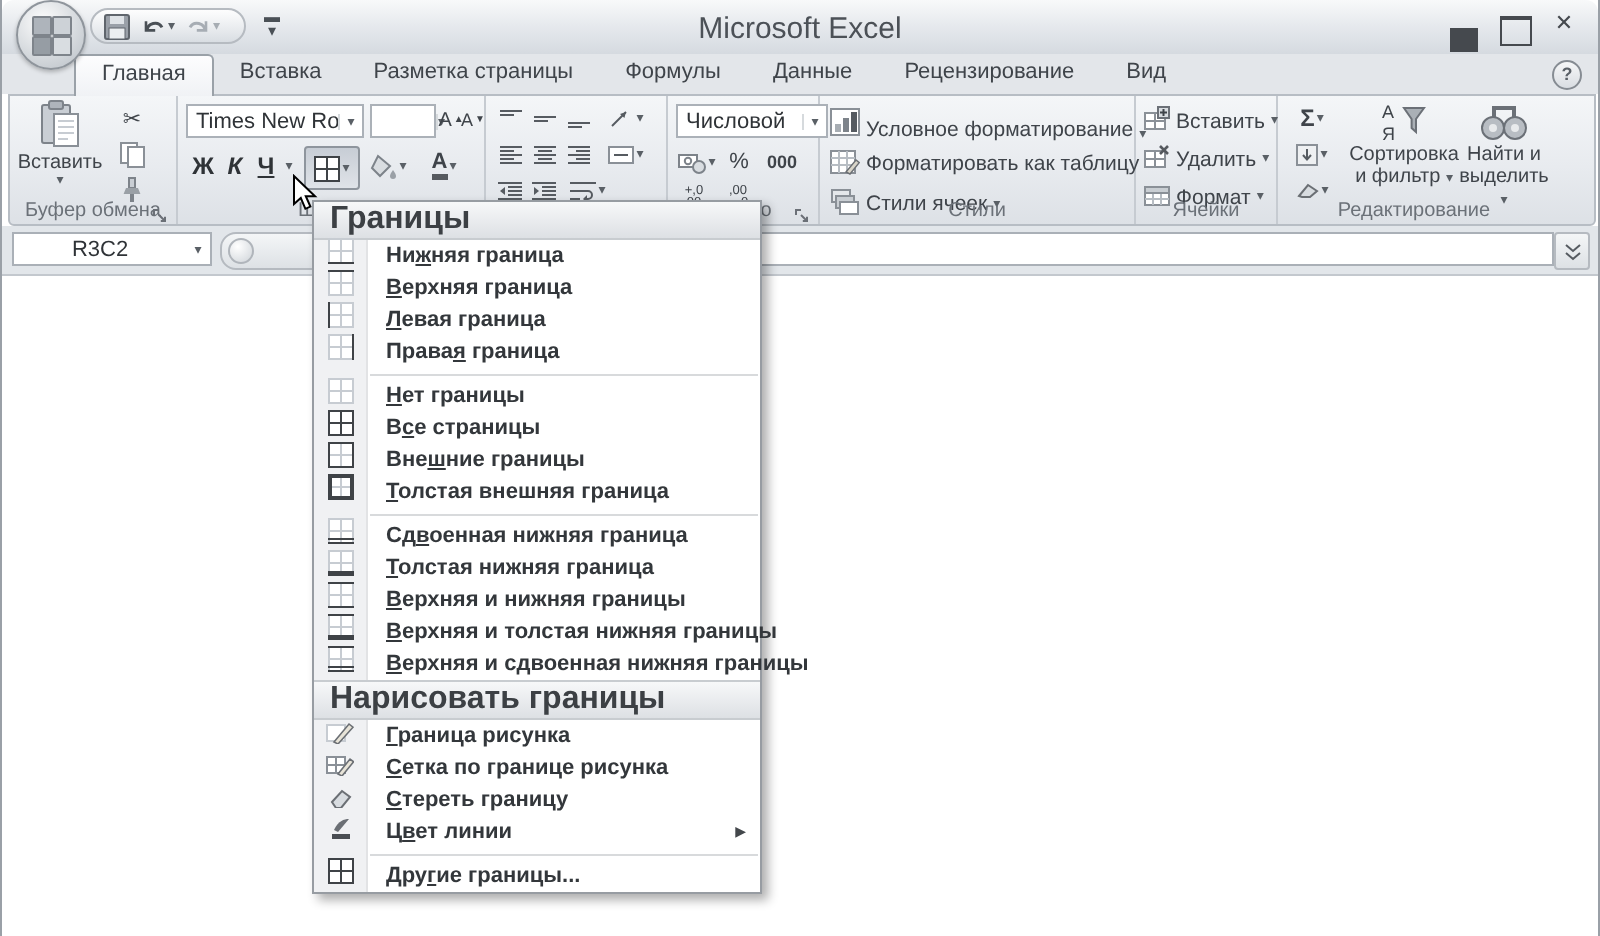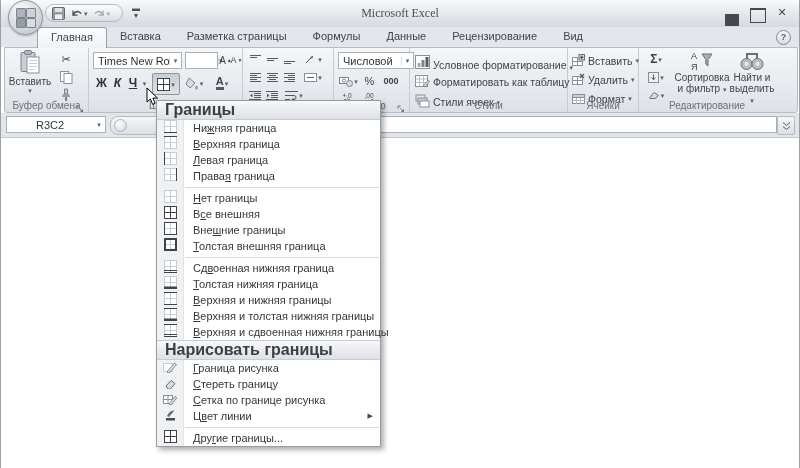--- a/index.html
+++ b/index.html
@@ -14,21 +14,21 @@
     border:1px solid #8f959c;box-shadow:0 1px 2px rgba(0,0,0,.25);z-index:5;}
   .office .sq{position:absolute;width:8px;height:8px;border:1px solid #7e848b;border-radius:1px;}
   .qatpill{position:absolute;left:44px;top:4px;width:78px;height:18px;border-radius:9px;
     border:1px solid #b6bbc1;background:linear-gradient(rgba(255,255,255,.85),rgba(214,219,224,.6));
     display:flex;align-items:center;padding:0 6px;gap:5px;box-sizing:border-box;}
   .qbtn{display:inline-flex;align-items:center;gap:1px;height:16px;cursor:default;}
   .dar{font-size:7px;color:#5a6066;line-height:1;}
   .dar.dim{color:#a7adb3;}
   .qcust{position:absolute;left:128px;top:5px;width:14px;height:16px;text-align:center;
     color:#4a5056;font-size:8px;line-height:7px;}
-  .title{position:absolute;left:0;right:0;top:6px;text-align:center;font-size:12px;color:#4c5157;font-family:Liberation Serif, serif;}
+  .title{position:absolute;left:0;right:0;top:6px;text-align:center;font-size:15px;color:#4c5157;}
   .winbtns{position:absolute;right:10px;top:6px;display:flex;gap:11px;}
   .winbtns span{width:14px;height:12px;text-align:center;font-size:11px;line-height:12px;color:#45494e;}
   .maxglyph{display:inline-block;width:8px;height:7px;border:1px solid #45494e;border-top:2px solid #45494e;margin-top:2px;}
   .minglyph{display:inline-block;width:8px;height:2px;background:#45494e;margin-top:8px;}
   
   .tabrow{position:absolute;left:0;top:27px;width:100%;height:20px;background:#e3e6ea;}
   #tabs{position:absolute;left:36px;top:0;display:flex;height:20px;}
   .tab{padding:3px 13px 0 13px;font-size:11px;color:#3f444a;height:17px;}
   .tab.active{background:linear-gradient(#fdfdfe,#f0f2f5);border:1px solid #9aa1a8;border-bottom:none;
     border-radius:3px 3px 0 0;margin-top:0px;padding-top:3px;position:relative;z-index:3;}
@@ -71,21 +71,21 @@
   .sheet{position:absolute;left:0;top:138px;width:100%;height:330px;background:#fff;}
   
   .menu{position:absolute;left:155px;top:100px;width:225px;background:#fff;border:1px solid #979ca2;
     box-shadow:3px 3px 5px rgba(0,0,0,.32);z-index:20;box-sizing:border-box;}
   .mtitle,.mhead{height:18px;line-height:18px;font-size:16px;font-weight:bold;color:#3c4044;
     background:linear-gradient(#f7f8f9,#dde0e4);border-bottom:1px solid #c8ccd0;padding-left:8px;}
   .mhead{border-top:1px solid #c8ccd0;}
   .mi{display:flex;align-items:center;height:16px;}
   .mi .g{width:26px;align-self:stretch;background:#f0f1f3;border-right:1px solid #e2e3e5;
     display:flex;align-items:center;justify-content:center;flex:none;}
-  .mi .lab{padding-left:9px;font-size:11px;color:#33373b;white-space:nowrap;}
+  .mi .lab{padding-left:9px;font-size:11px;color:#33373b;white-space:nowrap;font-weight:bold;}
   .mi .lab u{text-decoration:underline;}
   .mi .subarr{margin-left:auto;margin-right:7px;font-size:7px;color:#43474b;}
   .msep{display:flex;height:6px;}
   .msep .g{width:26px;background:#f0f1f3;border-right:1px solid #e2e3e5;flex:none;}
   .msep .ln{flex:1;border-top:1px solid #d8dadc;margin:3px 1px 0 1px;}
   .cursor{position:absolute;left:145px;top:87px;z-index:50;}
 </style>
 </head>
 <body>
 
@@ -497,21 +497,21 @@
         </div>
         <div class="mi">
           <span class="g">
             <span><svg width="13" height="13" viewBox="0 0 13 13">
                 <rect x="0.5" y="0.5" width="12" height="12" fill="#fff" stroke="#c7ccd2"></rect>
                 <path d="M6.5 0.5V12.5M0.5 6.5H12.5" stroke="#c7ccd2"></path>
                 <rect x="0.5" y="0.5" width="12" height="12" fill="none" stroke="#3f4347"></rect>
                 <path d="M6.5 0.5V12.5M0.5 6.5H12.5" stroke="#3f4347"></path>
               </svg></span>
           </span>
-          <span class="lab"><span>В</span><u>с</u><span>е внешняя</span></span>
+          <span class="lab"><span>В</span><u>с</u><span>е страницы</span></span>
         </div>
         <div class="mi">
           <span class="g">
             <span><svg width="13" height="13" viewBox="0 0 13 13">
                 <rect x="0.5" y="0.5" width="12" height="12" fill="#fff" stroke="#c7ccd2"></rect>
                 <path d="M6.5 0.5V12.5M0.5 6.5H12.5" stroke="#c7ccd2"></path>
                 <rect x="0.5" y="0.5" width="12" height="12" fill="none" stroke="#3f4347"></rect>
               </svg></span>
           </span>
           <span class="lab"><span>Вне</span><u>ш</u><span>ние границы</span></span>
@@ -585,38 +585,38 @@
         </div>
         <div class="mhead">Нарисовать границы</div>
         <div class="mi">
           <span class="g">
             <span><svg width="14" height="13">
                 <rect x="0.5" y="3.5" width="9" height="8" fill="#fff" stroke="#c7ccd2"></rect>
                 <path d="M4 12L11.5 3l2 1.6L6 13z" fill="#e8e4d8" stroke="#6b6f74" stroke-width="0.8"></path>
               </svg></span>
           </span>
           <span class="lab"><span></span><u>Г</u><span>раница рисунка</span></span>
-        </div>
-        <div class="mi">
-          <span class="g">
-            <span><svg width="13" height="13">
-                <path d="M2 10l5-5.5 4 3L6.5 13H4z" fill="#d8dce0" stroke="#6b6f74"></path>
-              </svg></span>
-          </span>
-          <span class="lab"><span></span><u>С</u><span>тереть границу</span></span>
         </div>
         <div class="mi">
           <span class="g">
             <span><svg width="14" height="13">
                 <rect x="0.5" y="3.5" width="9" height="8" fill="#fff" stroke="#8a9097"></rect>
                 <path d="M5 3.5v8M0.5 7.5h9" stroke="#8a9097"></path>
                 <path d="M6 12l6-7.5 1.8 1.4L8 13z" fill="#e8e4d8" stroke="#6b6f74" stroke-width="0.8"></path>
               </svg></span>
           </span>
           <span class="lab"><span></span><u>С</u><span>етка по границе рисунка</span></span>
+        </div>
+        <div class="mi">
+          <span class="g">
+            <span><svg width="13" height="13">
+                <path d="M2 10l5-5.5 4 3L6.5 13H4z" fill="#d8dce0" stroke="#6b6f74"></path>
+              </svg></span>
+          </span>
+          <span class="lab"><span></span><u>С</u><span>тереть границу</span></span>
         </div>
         <div class="mi">
           <span class="g">
             <span><svg width="13" height="13">
                 <path d="M3 8c2-4.5 5-5.5 7.5-5.5L5 9z" fill="#6b6f74"></path>
                 <rect x="2" y="10" width="9" height="2.5" fill="#4a4e53"></rect>
               </svg></span>
           </span>
           <span class="lab"><span>Ц</span><u>в</u><span>ет линии</span></span>
           <span class="subarr">▶</span>

